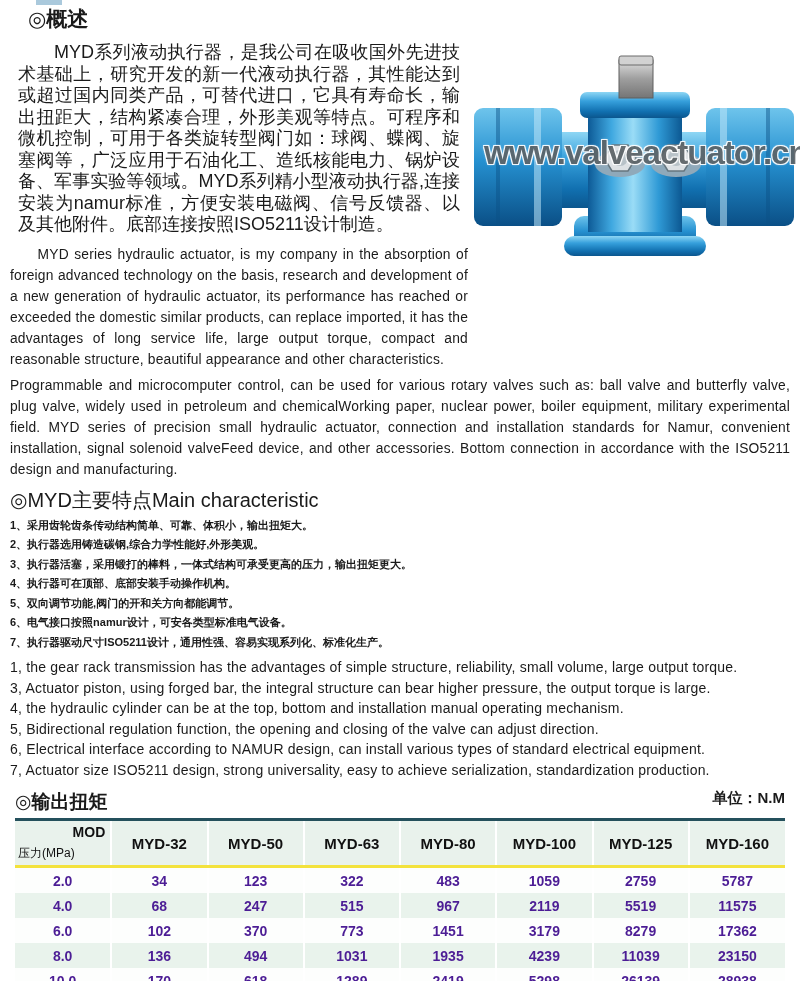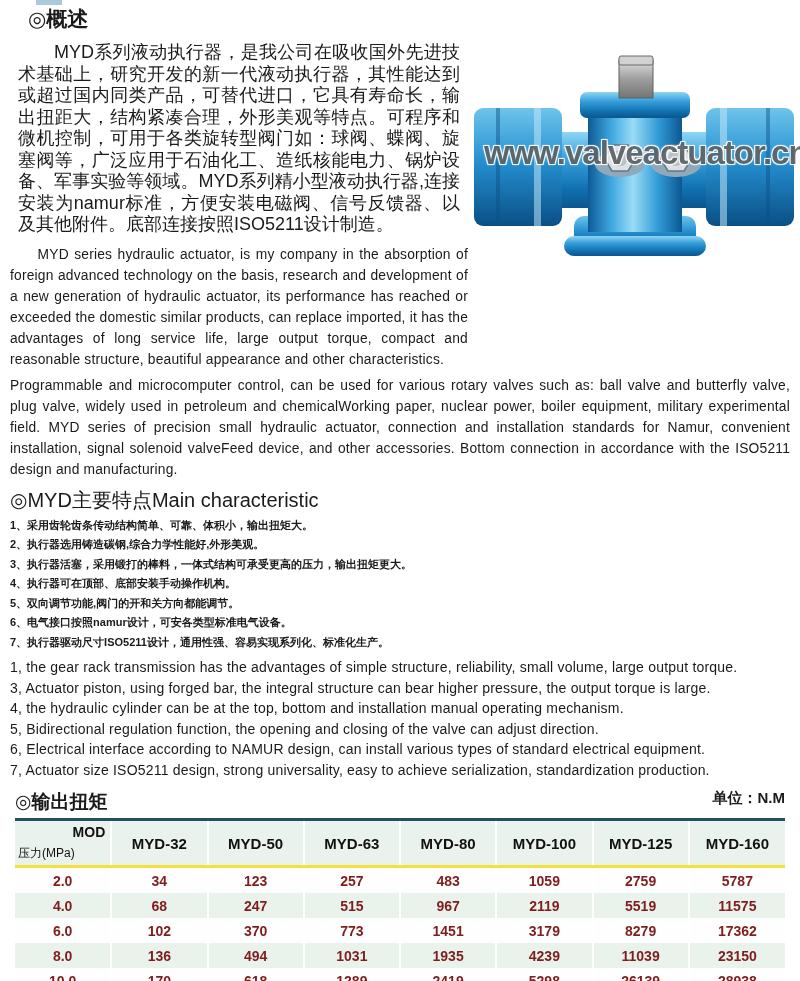--- a/index.html
+++ b/index.html
@@ -25,21 +25,21 @@
   .torque-head .unit{font-size:15px;font-weight:bold;}
   table.torque{width:calc(100% - 10px);margin:0 5px;border-collapse:collapse;table-layout:fixed;
     border-top:3px solid #24505c;border-bottom:3px solid #2e7fa0;}
   table.torque th,table.torque td{text-align:center;vertical-align:middle;padding:0;border-right:2px solid #fff;}
   table.torque th:last-child,table.torque td:last-child{border-right:none;}
   tr.hdr th{background:#e9f2ec;height:44px;font-size:15px;font-weight:bold;color:#111;border-bottom:3px solid #f3e23c;}
   th.corner{position:relative;background-color:#e9f2ec;
     background-image:linear-gradient(to bottom right,transparent 49.4%,#9a9a9a 49.4%,#9a9a9a 51%,transparent 51%);}
   th.corner .mod{position:absolute;top:3px;right:5px;font-size:14px;font-weight:bold;}
   th.corner .pressure{position:absolute;bottom:3px;left:3px;font-size:12px;font-weight:normal;}
-  tr.row td{height:25px;font-size:14px;font-weight:bold;color:#7f1d1d;}
+  tr.row td{height:25px;font-size:14px;font-weight:bold;color:#4c1d95;}
   tr.row.white td{background:#fdfefd;}
   tr.row.green td{background:#e9f3ec;}
 </style>
 </head>
 <body>
 
 <div class="top-artifact"></div>
 
 <div class="page">
 
@@ -161,21 +161,21 @@
             <th>MYD-125</th>
             <th>MYD-160</th>
           </tr>
       </thead>
       <tbody>
 
       <tr class="row white">
             <td>2.0</td>
             <td>34</td>
             <td>123</td>
-            <td>257</td>
+            <td>322</td>
             <td>483</td>
             <td>1059</td>
             <td>2759</td>
             <td>5787</td>
           </tr>
           <tr class="row green">
             <td>4.0</td>
             <td>68</td>
             <td>247</td>
             <td>515</td>

